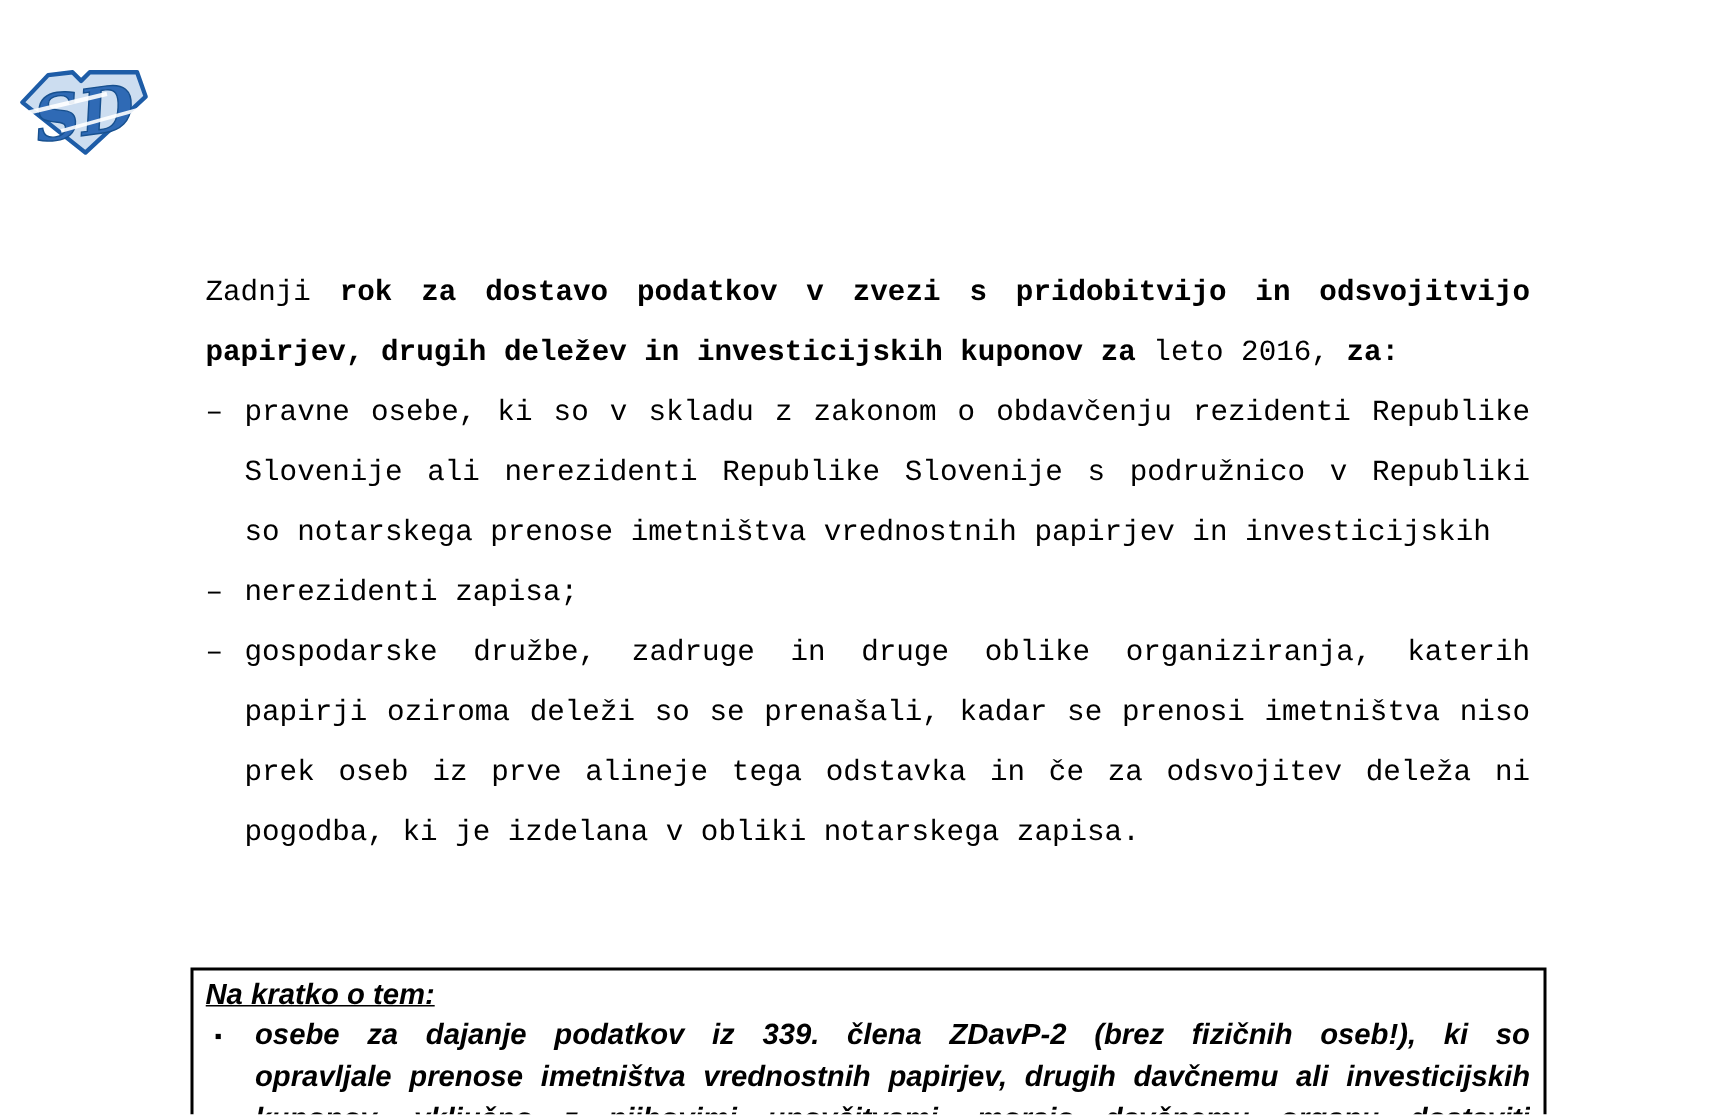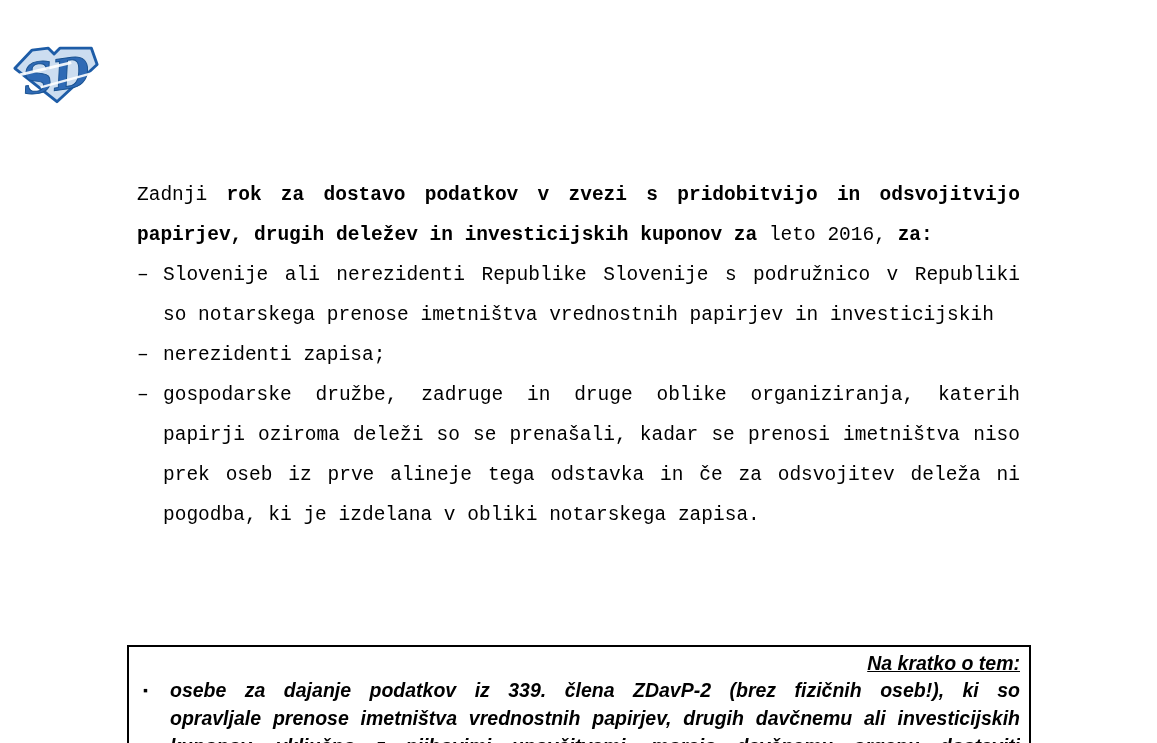--- a/index.html
+++ b/index.html
@@ -61,21 +61,20 @@
     border: 2px solid #000000;
     padding: 3px 9px 0 8px;
     font-size: 19.5px;
     font-style: italic;
     font-weight: bold;
   }
   .box-title-line {
     line-height: 26px;
     height: 26px;
     overflow: hidden;
-    text-align: right;
   }
   .box-title-text { text-decoration: underline; }
   .box-item { display: flex; }
   .box-item-marker {
     flex: none;
     width: 33px;
     padding-left: 6px;
     line-height: 28px;
     font-size: 14px;
     font-style: normal;
@@ -108,20 +107,21 @@
 
   <div class="main-text">
 
     <div class="tline j"><span>Zadnji</span> <span class="b">rok za dostavo podatkov v zvezi s pridobitvijo in odsvojitvijo vrednostnih</span></div>
 
     <div class="tline"><span class="b">papirjev, drugih deležev in investicijskih kuponov za</span> <span>leto 2016,</span> <span class="b">za:</span></div>
 
     <div class="bullet-item">
       <span class="bullet-marker">–</span>
       <div class="bullet-body">
+        <div class="tline j">pravne osebe, ki so v skladu z zakonom o obdavčenju rezidenti Republike</div>
         <div class="tline j">Slovenije ali nerezidenti Republike Slovenije s podružnico v Republiki Sloveniji, ki</div>
         <div class="tline">so notarskega prenose imetništva vrednostnih papirjev in investicijskih kuponov;</div>
       </div>
     </div>
 
     <div class="bullet-item">
       <span class="bullet-marker">–</span>
       <div class="bullet-body">
         <div class="tline">nerezidenti zapisa;</div>
       </div>

